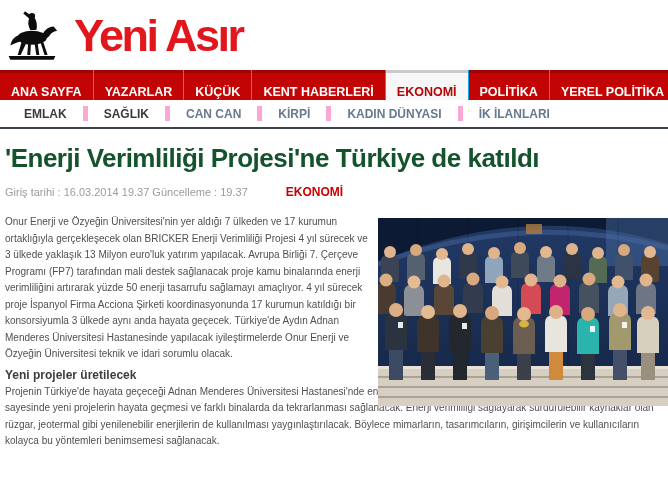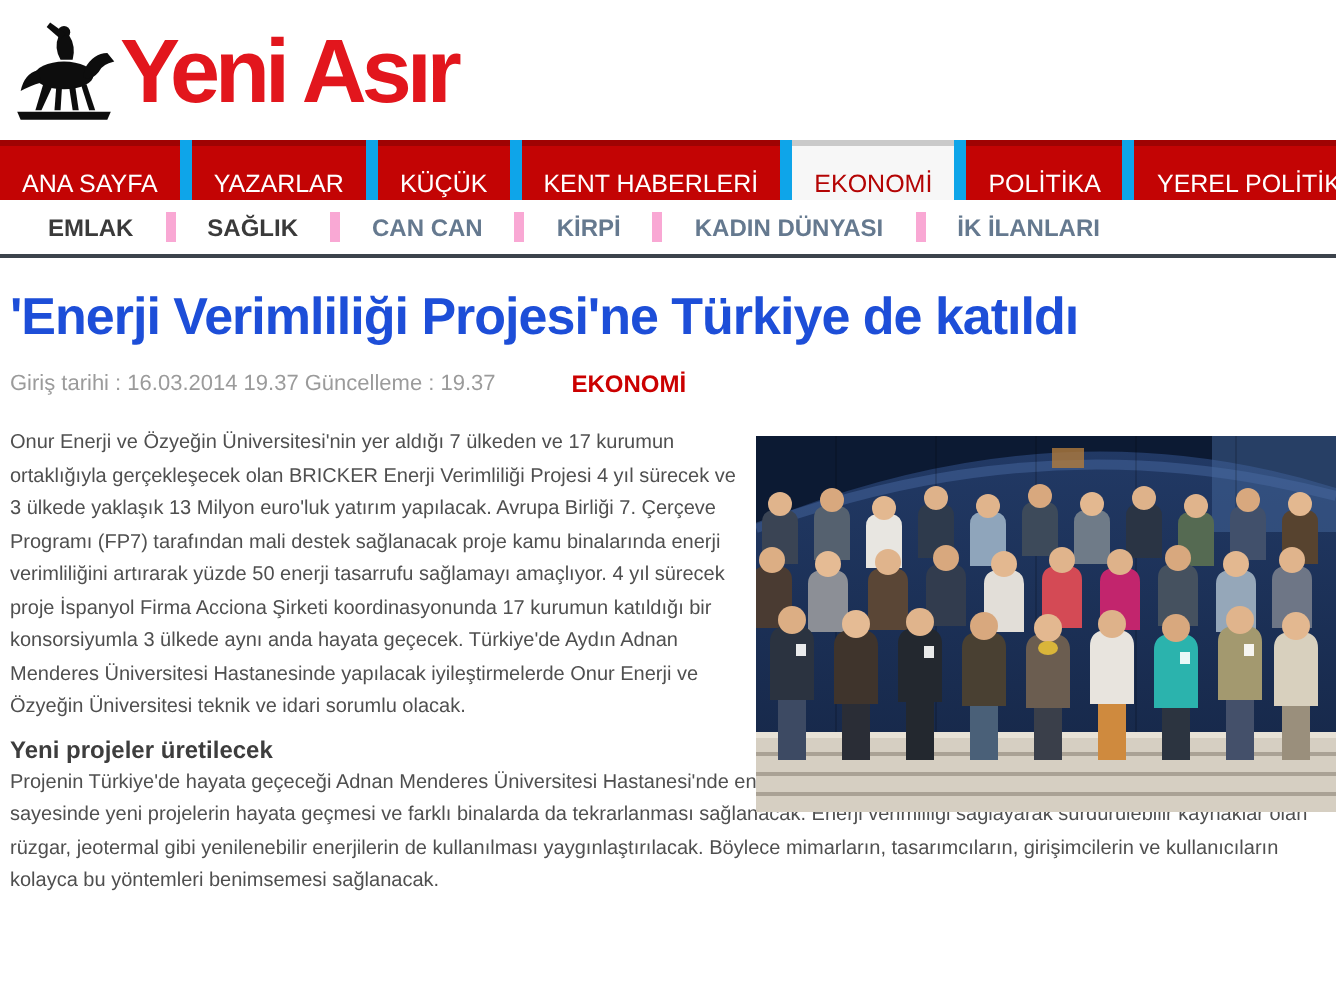--- a/index.html
+++ b/index.html
@@ -7,51 +7,51 @@
   .page{
     position:relative;width:668px;height:496px;overflow:hidden;
     background:#fff;font-family:"Liberation Sans",sans-serif;
   }
   
   .header{position:relative;height:70px;background:#fff;}
   .brand{position:absolute;left:6px;top:10px;display:flex;align-items:center;cursor:pointer;}
   .brand svg{width:52px;height:52px;display:block;}
   .brand-text{
     font-size:45px;font-weight:bold;color:#e2161d;letter-spacing:-2.5px;
-    line-height:52px;margin-left:2px;
+    line-height:52px;margin-left:16px;
   }
   
   .main-nav{
     position:absolute;top:70px;left:0;width:100%;height:30px;
     background:#c30404;display:flex;overflow:hidden;white-space:nowrap;
   }
   .main-nav a{
     display:flex;align-items:center;height:44px;padding:5px 11px;
-    color:#fff;font-size:12.5px;font-weight:normal;text-decoration:none;
+    color:#fff;font-size:12.5px;font-weight:bold;text-decoration:none;
     box-shadow:inset 0 3px 0 rgba(0,0,0,0.18);flex:0 0 auto;
   }
-  .main-nav a + a{border-left:6px solid #0ea5e9;}
+  .main-nav a + a{border-left:1px solid #0ea5e9;}
   .main-nav a.active{background:#f7f7f7;color:#b40404;}
   
   .sub-nav{
     position:absolute;top:100px;left:0;width:100%;height:29px;
     background:#fff;border-bottom:2px solid #3c434c;
     display:flex;align-items:center;overflow:hidden;white-space:nowrap;padding-left:8px;
   }
   .sub-nav a{
     display:flex;align-items:center;height:15px;padding:0 16px;
     color:#65798f;font-size:12px;font-weight:bold;text-decoration:none;flex:0 0 auto;text-align:right;
   }
   .sub-nav a + a{border-left:5px solid #f9a8d4;}
   .sub-nav a.strong{color:#3a3a3a;}
   
   .content{position:absolute;top:131px;left:0;width:668px;padding:0 5px;}
   h1.article-title{
     margin:12px 0 0 0;font-size:26px;line-height:30px;font-weight:bold;
-    color:#1d4ed8;letter-spacing:-0.5px;
+    color:#14532d;letter-spacing:-0.5px;
   }
   .meta{margin-top:12px;display:flex;align-items:center;font-size:11px;color:#9b9b9b;}
   .meta .category{margin-left:38px;font-size:12px;font-weight:bold;color:#cb0000;text-decoration:none;}
   .article-body{position:relative;margin-top:15px;}
   .para{font-size:10px;line-height:16.5px;color:#4f4f4f;margin:0;}
   .para1{width:368px;}
   .subheading{width:368px;font-size:12px;line-height:16px;font-weight:bold;color:#3d3d3d;margin:4px 0 1px 0;}
   .para2{width:658px;margin-top:1px;}
   .photo{position:absolute;top:4px;left:373px;width:290px;height:188px;overflow:hidden;}
   .photo svg{display:block;}

